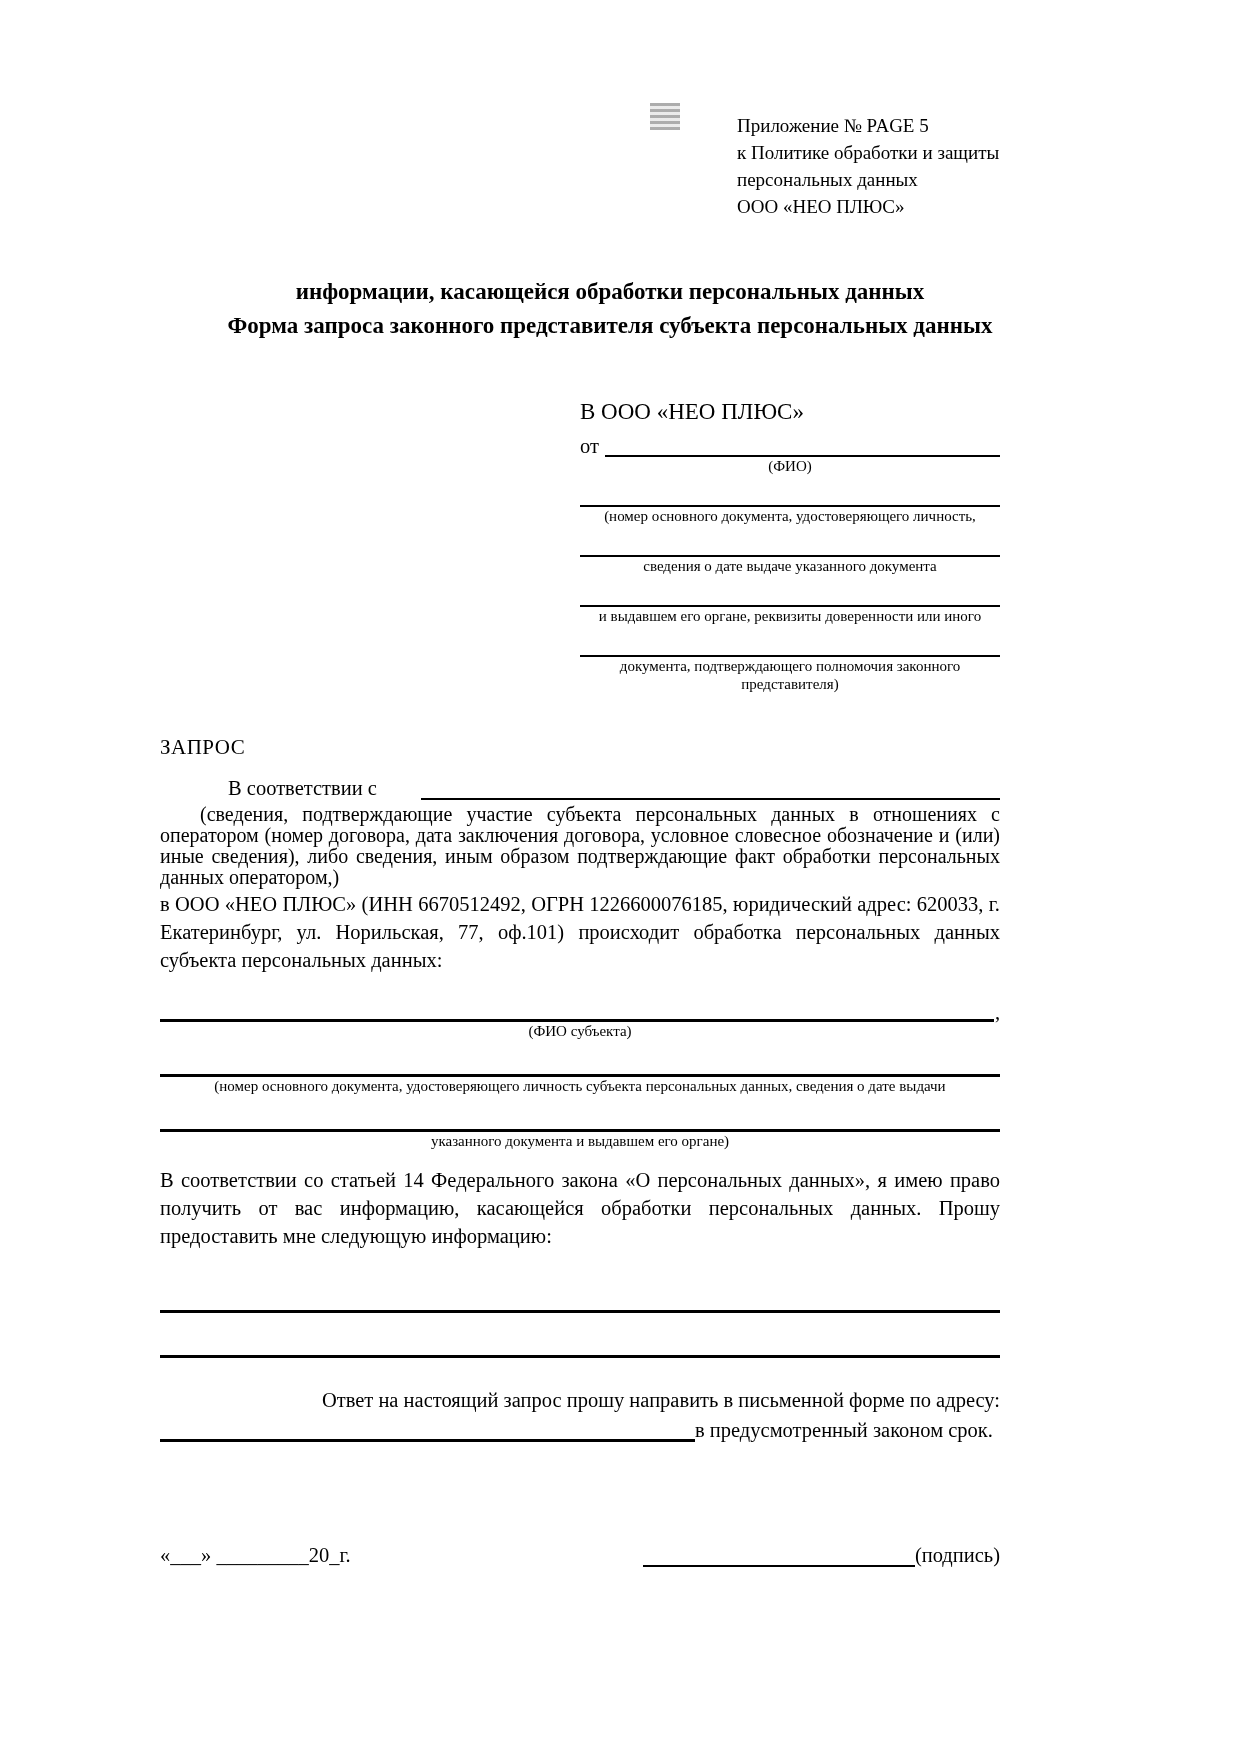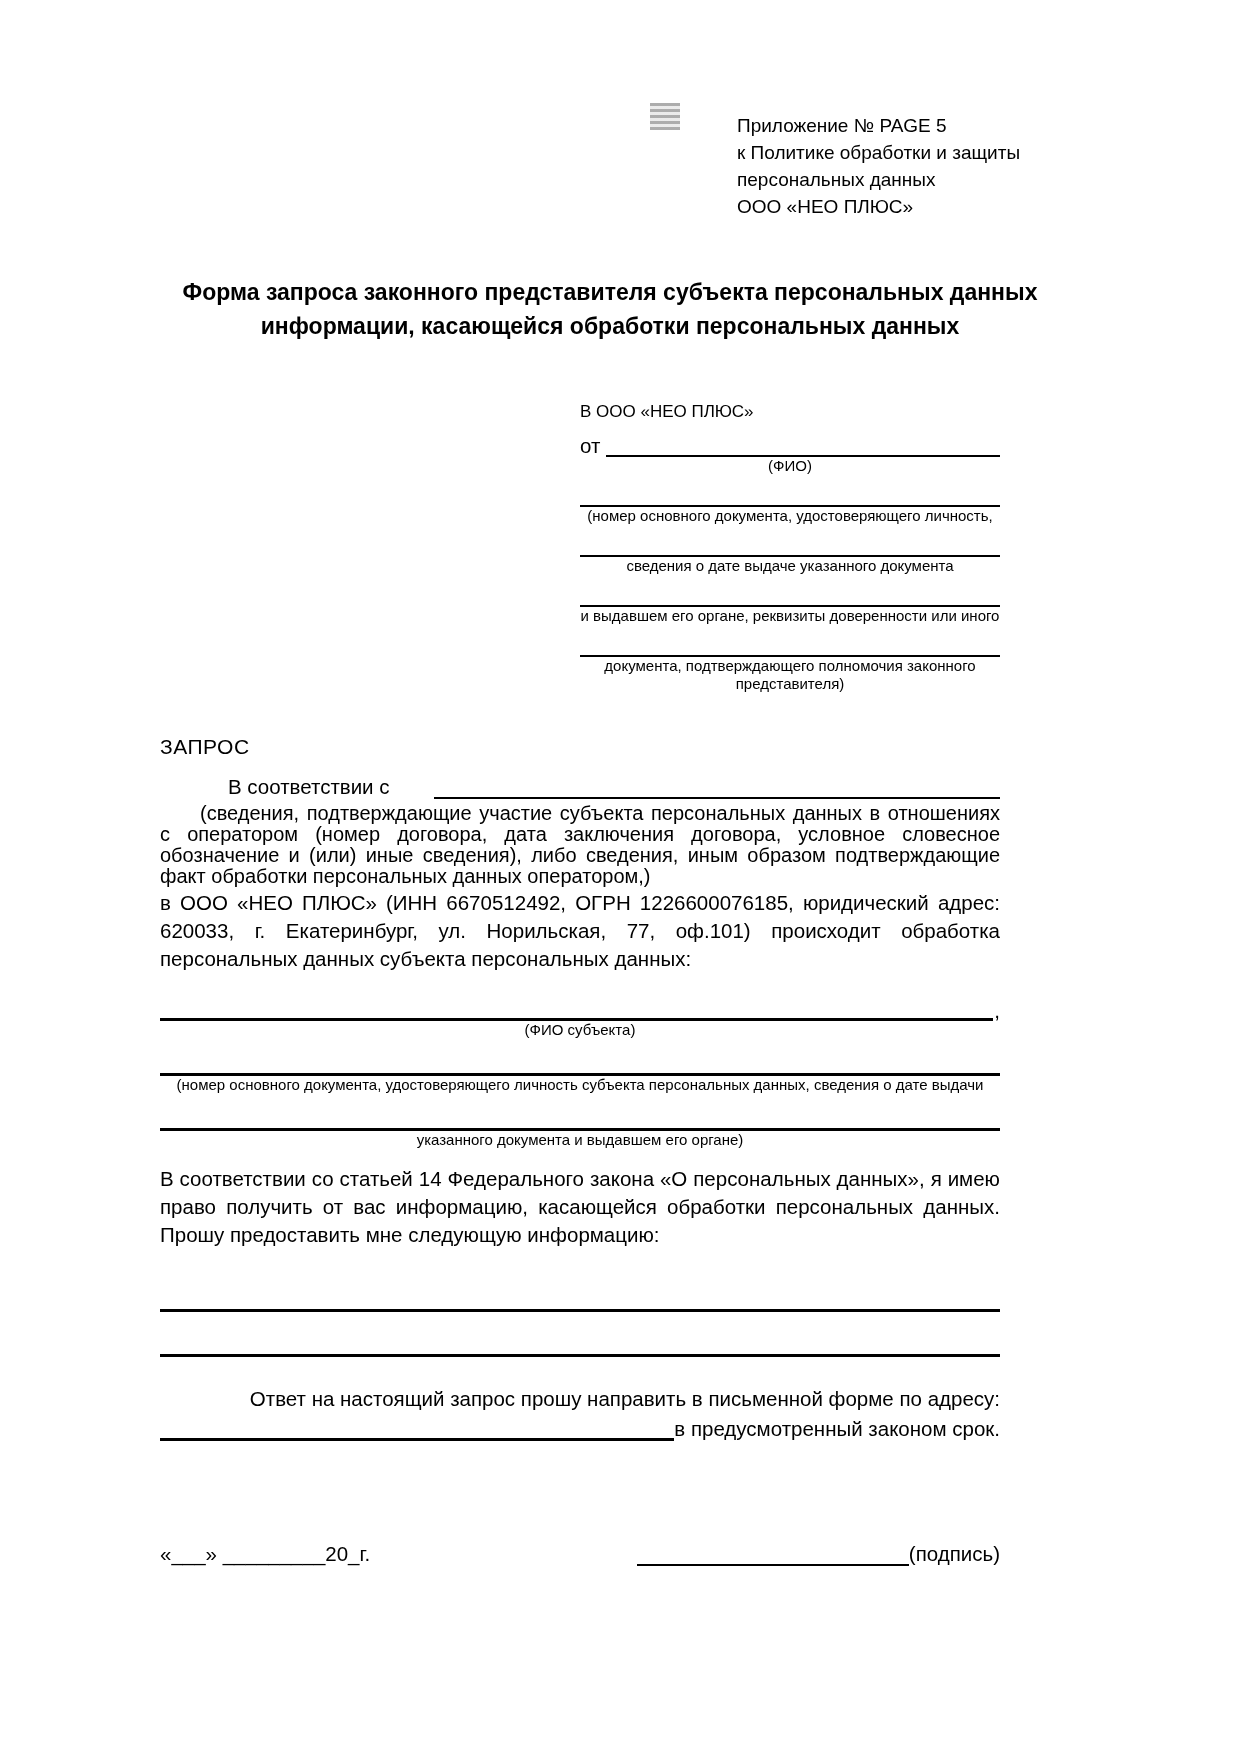--- a/index.html
+++ b/index.html
@@ -1,21 +1,21 @@
 <!DOCTYPE html>
 <html><head>
 <meta charset="utf-8">
 <style>
   html,body { margin:0; padding:0; background:#ffffff; }
   .page {
     position:relative;
     width:1220px; height:1755px;
     background:#ffffff;
     color:#000;
-    font-family:Liberation Sans, sans-serif;
+    font-family:Liberation Serif, serif;
     overflow:hidden;
   }
   
   .top-area { position:relative; height:240px; }
   .thumb {
     position:absolute; left:650px; top:103px;
     width:30px; height:27px;
     background:repeating-linear-gradient(180deg,#9e9e9e 0 3px,#e8e8e8 3px 6px);
     opacity:.85;
   }
@@ -27,21 +27,21 @@
     text-align:center; font-weight:bold;
     font-size:23px; line-height:34px;
     margin-top:35px;
   }
   .body {
     margin-left:160px; margin-right:220px; 
     font-size:20.5px;
   }
   
   .addr { margin-left:420px; margin-top:55px; }
-  .addr-to { font-size:17px; line-height:27px; }
+  .addr-to { font-size:23px; line-height:27px; }
   .from-row { display:flex; align-items:flex-end; height:26px; margin-top:6px; }
   .from-row .lbl { line-height:22px; padding-right:6px; }
   .blank { display:inline-block; border-bottom:2px solid #000; }
   .from-row .blank { flex:1; height:22px; }
   .cap { font-size:15px; line-height:18px; text-align:center; margin-top:0; }
   .uline { height:30px; border-bottom:2px solid #000; }
   
   .request-heading { text-align:left; font-size:21px; margin-top:42px; letter-spacing:.5px; }
   .accordance-row { display:flex; align-items:flex-end; margin-top:10px; height:30px;gap:36px; }
   .accordance-row .lbl { padding-left:68px; padding-right:8px; white-space:nowrap; }
@@ -78,22 +78,22 @@
     <div class="thumb"></div>
     <div class="appendix">
       <div>Приложение №  PAGE 5</div>
       <div>к Политике обработки и защиты</div>
       <div>персональных данных</div>
       <div>ООО «НЕО ПЛЮС»</div>
     </div>
   </div>
 
   <div class="title">
+    <div>информации, касающейся обработки персональных данных</div>
     <div>Форма запроса законного представителя субъекта персональных данных</div>
-    <div>информации, касающейся обработки персональных данных</div>
   </div>
 
   <div class="body">
 
     <div class="addr">
       <div class="addr-to">В ООО «НЕО ПЛЮС»</div>
       <div class="from-row">
         <span class="lbl">от</span>
         <span class="blank"></span>
       </div>

